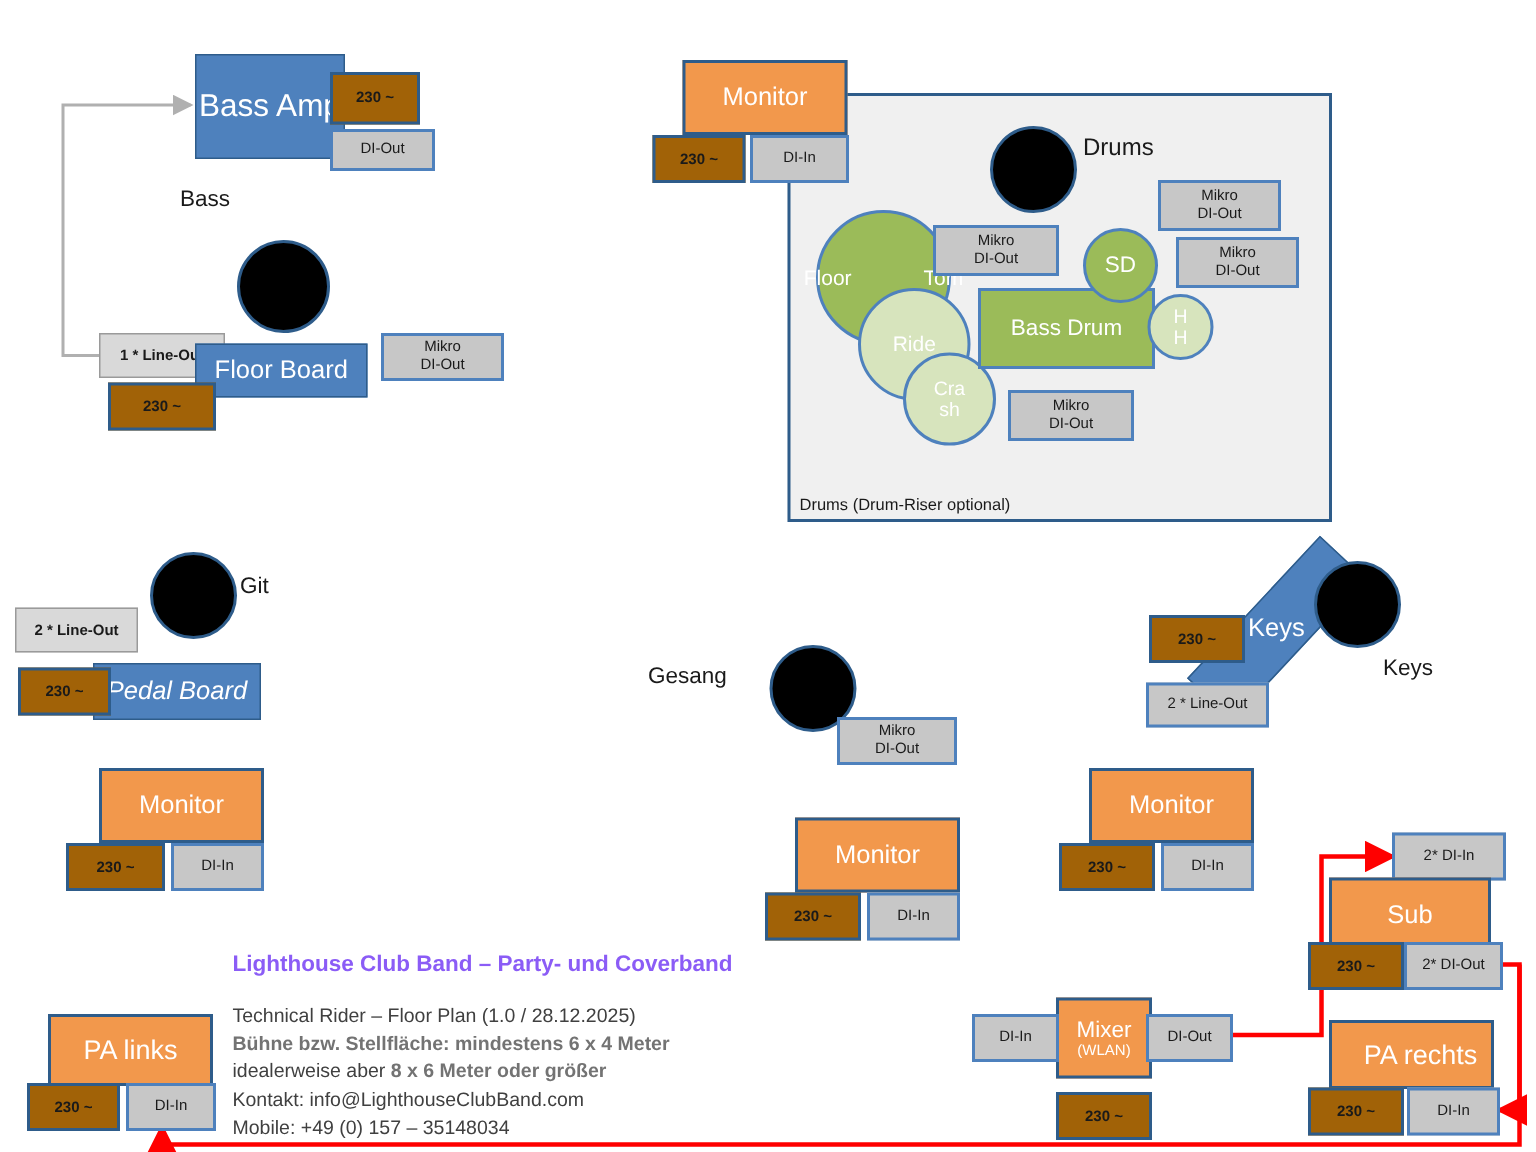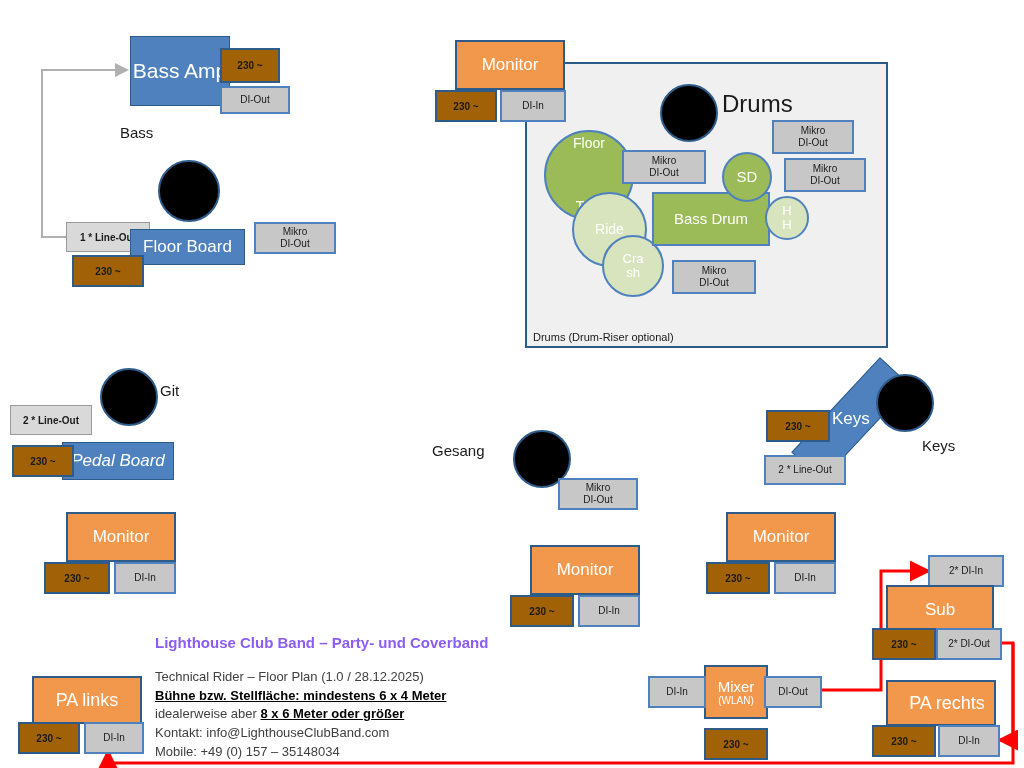--- a/index.html
+++ b/index.html
@@ -37,21 +37,21 @@
 
   
   .panel{position:absolute;background:#F0F0F0;border:2px solid #2E5C8A;box-sizing:border-box;}
   .panel-caption{position:absolute;font-size:11px;color:#1a1a1a;white-space:nowrap;}
   svg.overlay{position:absolute;left:0;top:0;width:1024px;height:768px;pointer-events:none;}
 
   
   .textblock{position:absolute;color:#404040;font-size:13px;line-height:1.45;}
   .textblock .title{color:#8b5cf6;font-size:15px;font-weight:bold;margin-bottom:14px;white-space:nowrap;}
   .textblock .row{white-space:nowrap;}
-  .textblock b{color:#000000;text-decoration:underline;}
+  .textblock b{color:#737373;}
 
   .rot{transform:rotate(-47deg);transform-origin:center center;}
   .rot-text{display:inline-block;transform:rotate(47deg);}
 </style>
 </head>
 <body>
 
 <div id="stage">
 
   <svg class="overlay" viewBox="0 0 1024 768">
@@ -106,23 +106,23 @@
     <span>Monitor</span>
   </div>
   <div class="node blue-cyan" style="left:435px;top:90px;width:62px;height:32px;">
     <span>230 ~</span>
   </div>
   <div class="node gray" style="left:500px;top:90px;width:66px;height:32px;">
     <span>DI-In</span>
   </div>
 
   <div class="person" style="position:absolute;left:660px;top:84px;width:54px;height:54px;"></div>
-  <div class="plain-label" style="left:722px;top:90px;font-size:24px;">Drums</div>
-
-  <div class="node green-mid circle kit-label" style="left:544px;top:130px;width:90px;height:90px;flex-direction:column;gap:48px;">
+  <div class="plain-label" style="left:722px;top:90px;font-size:16px;">Drums</div>
+
+  <div class="node green-mid circle kit-label" style="left:544px;top:140px;width:90px;height:90px;flex-direction:row;gap:48px;">
     <span>Floor</span>
     <span>Tom</span>
   </div>
   <div class="node green-light circle kit-label" style="left:572px;top:192px;width:75px;height:75px;">
     <span>Ride</span>
   </div>
   <div class="node green-light circle kit-label-sm" style="left:602px;top:235px;width:62px;height:62px;flex-direction:column;">
     <span>Cra</span>
     <span>sh</span>
   </div>

